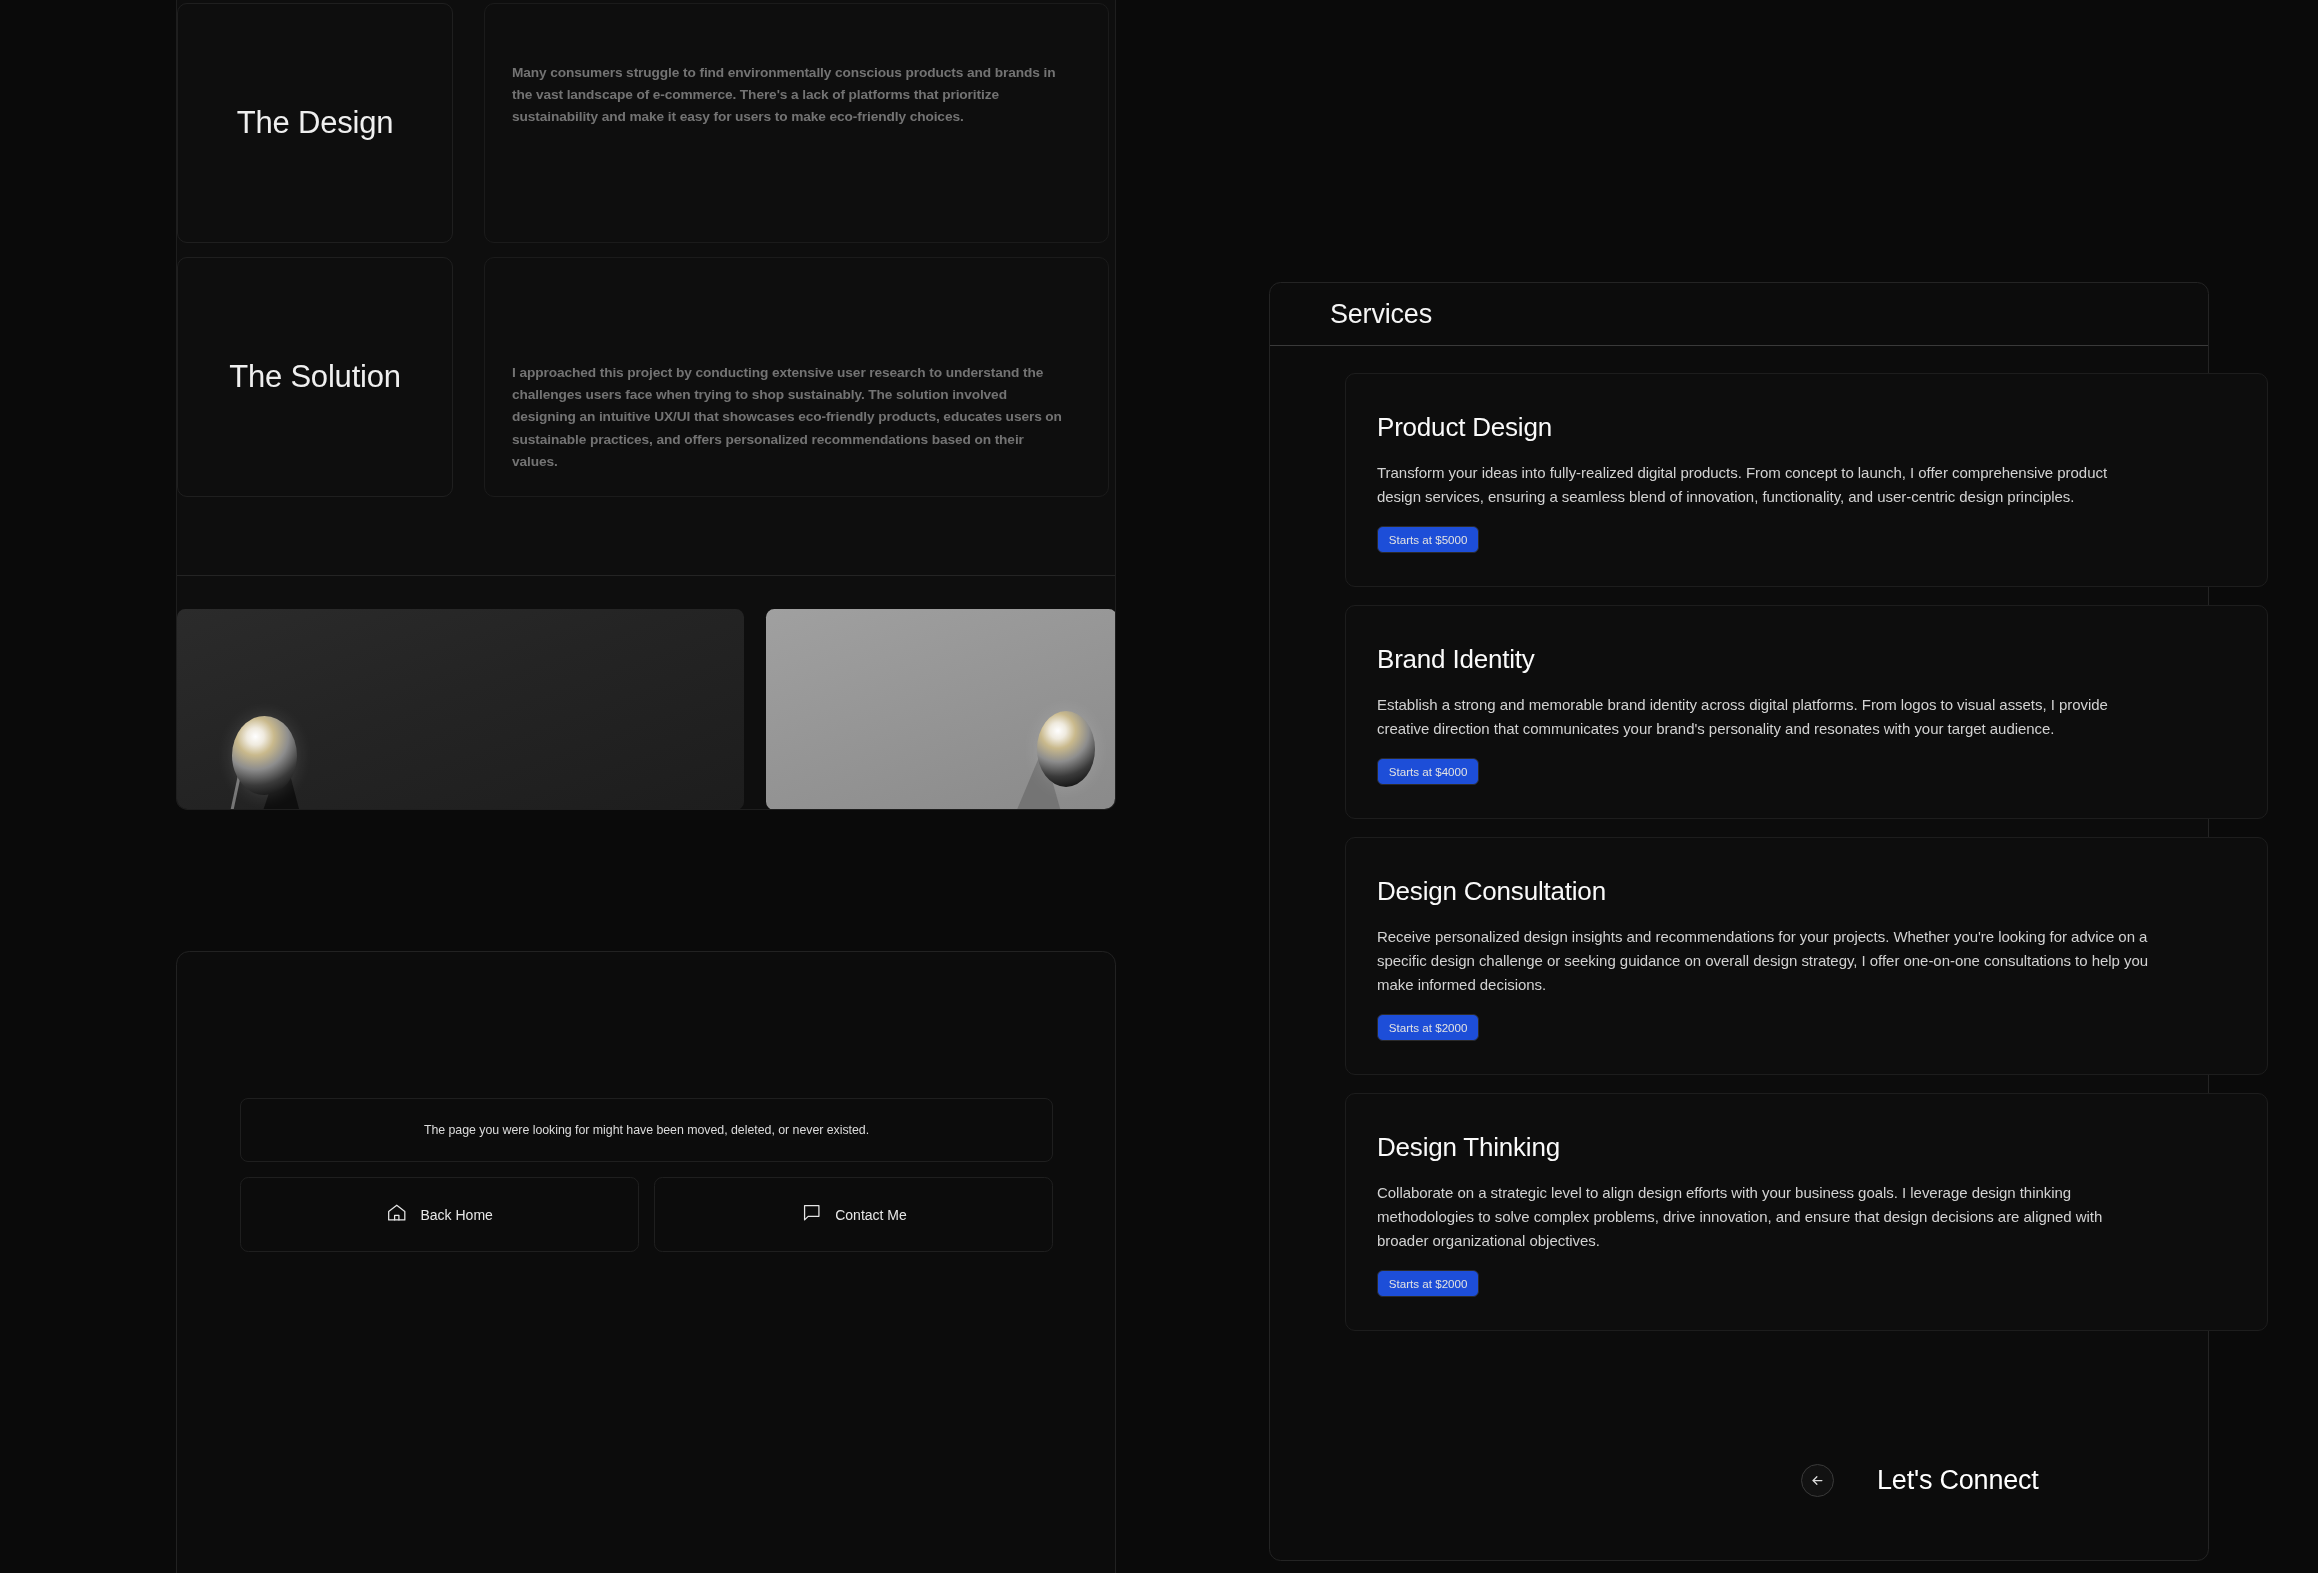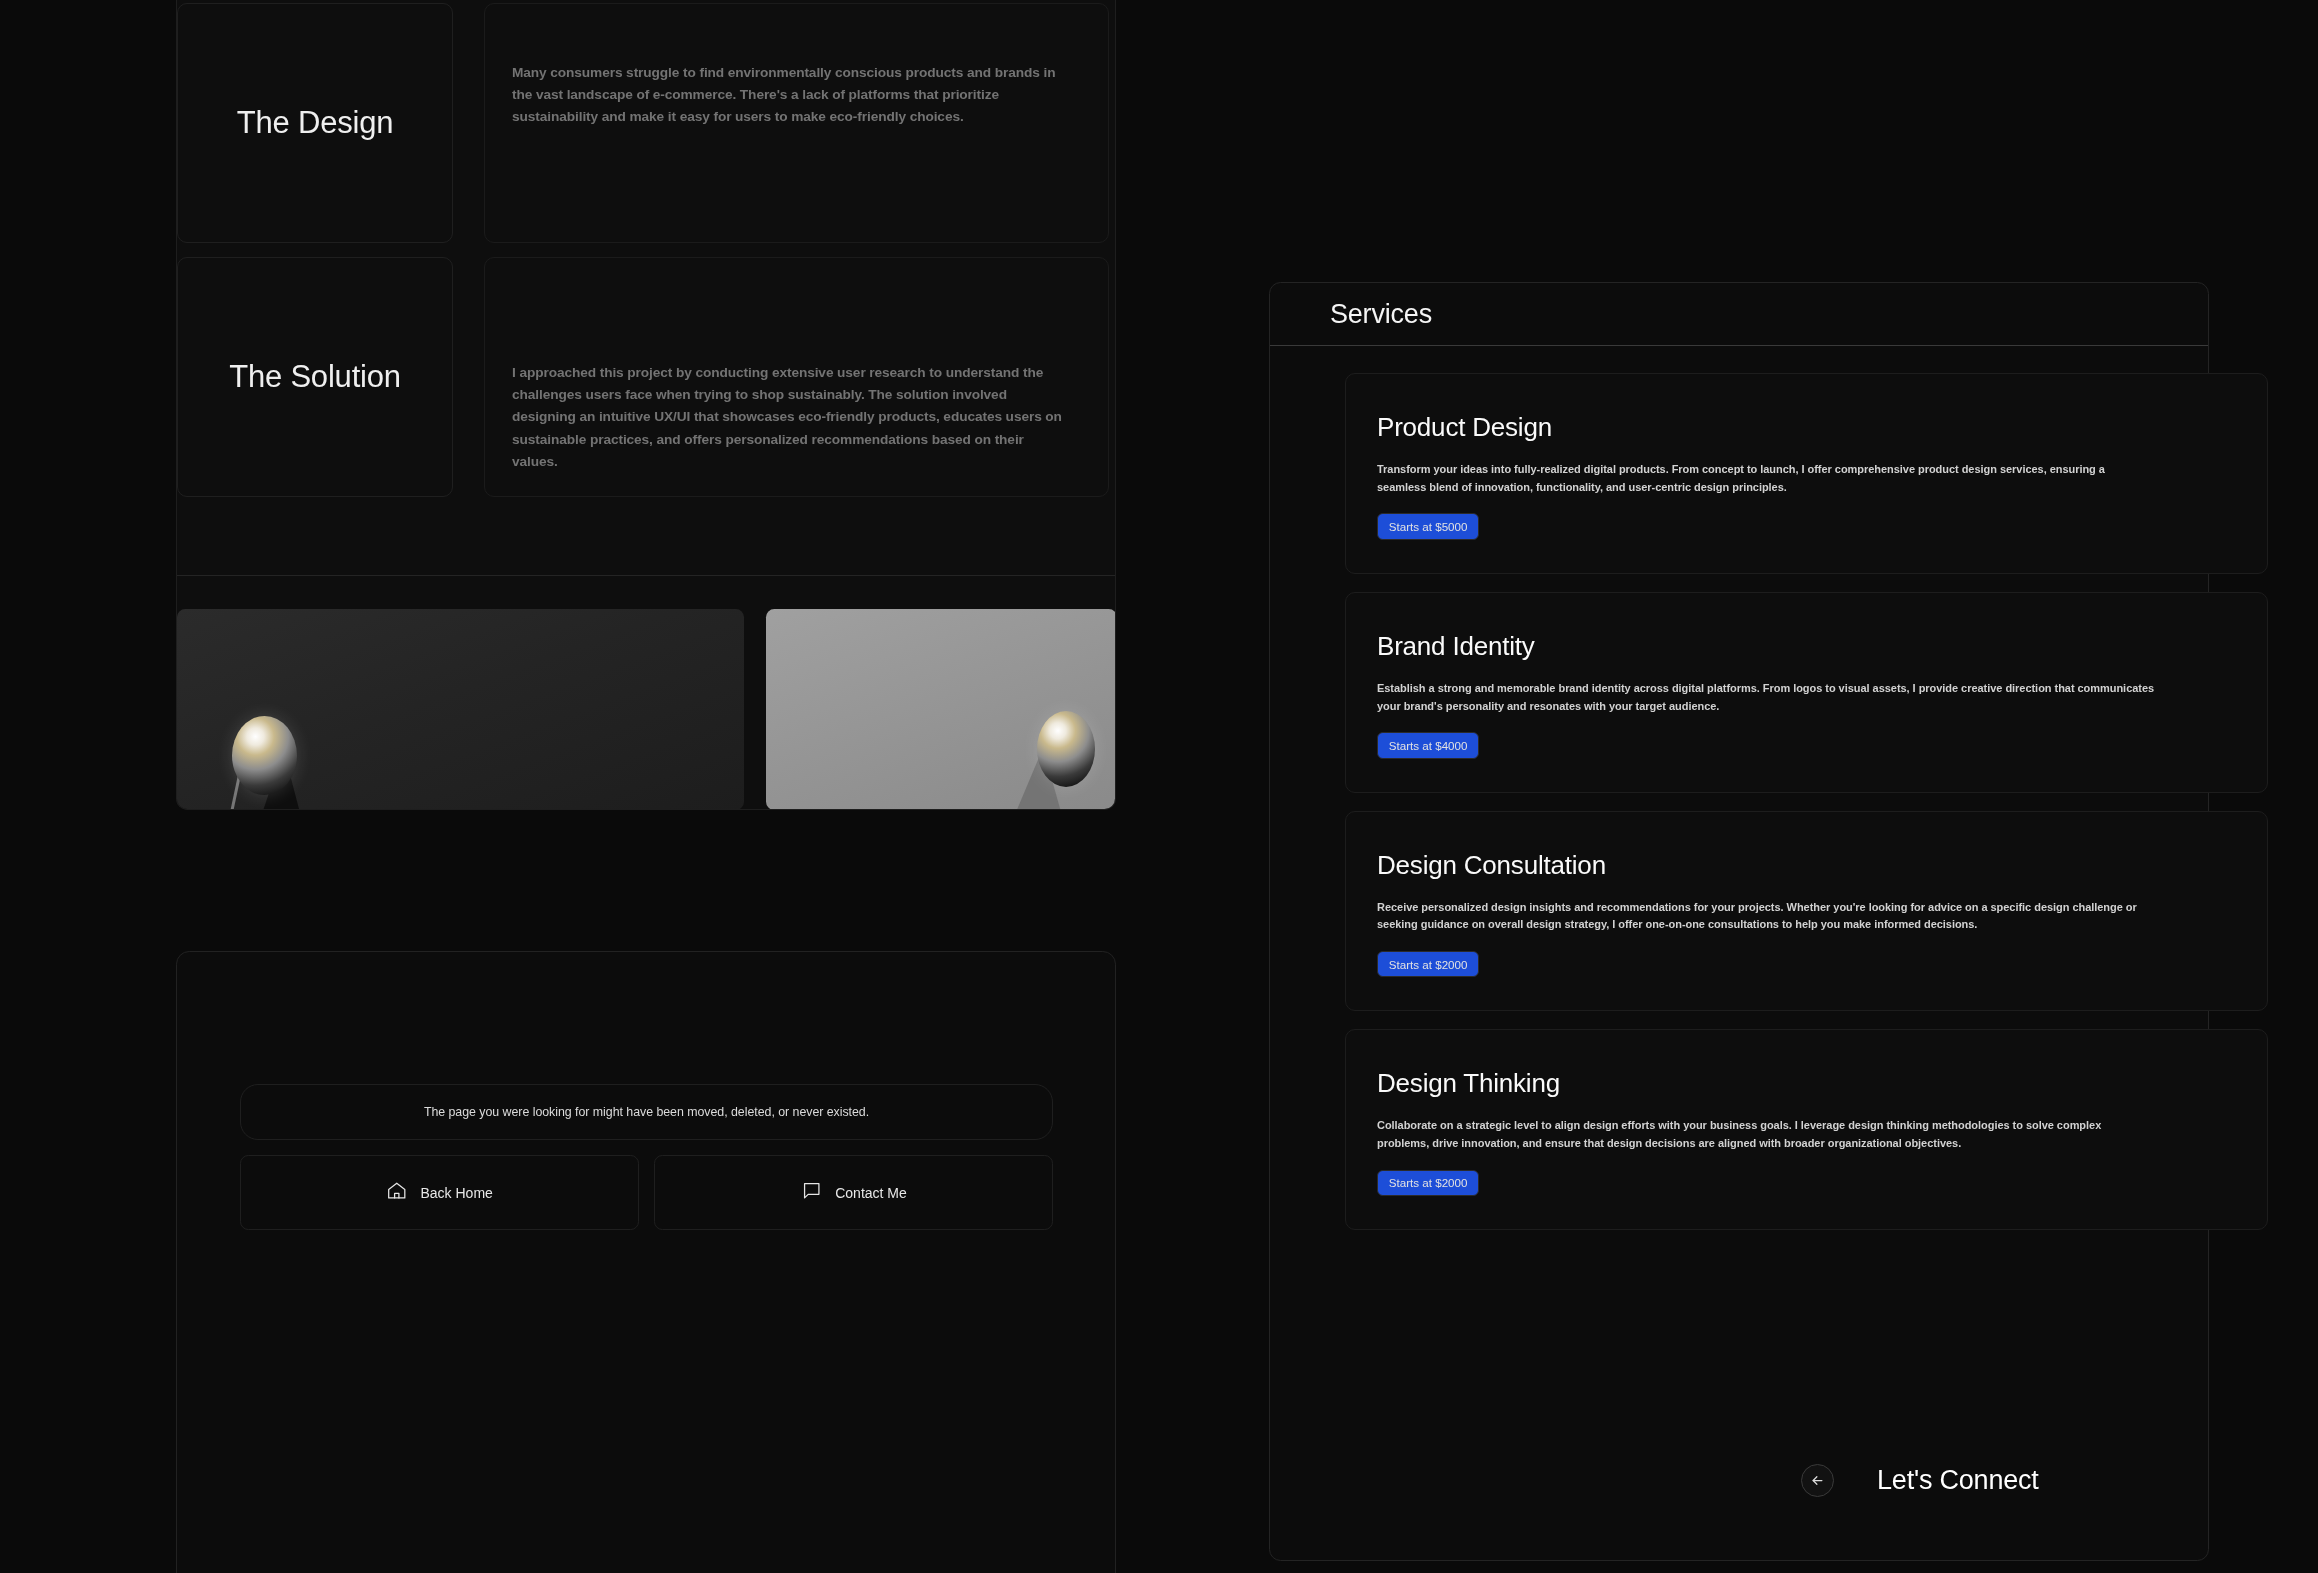--- a/index.html
+++ b/index.html
@@ -219,23 +219,24 @@
   .nf-sub {
     text-align: center;
     font-size: 26.5px;
     font-weight: 400;
     color: #f2f2f2;
     padding-top: 25px;
     letter-spacing: -0.2px;
   }
 
   .nf-desc-box {
+    margin-top: 14px;
     border: 0.8px solid #1f1f1f;
-    border-radius: 18px;
-    height: 56px;
+    border-radius: 8px;
+    height: 64px;
     display: flex;
     align-items: center;
     justify-content: center;
   }
   .nf-desc {
     font-size: 12.4px;
     color: #dcdcdc;
     font-weight: 400;
     letter-spacing: -0.04px;
   }
@@ -309,24 +310,24 @@
   }
 
   .service-name {
     font-size: 26px;
     color: #fafafa;
     font-weight: 400;
     letter-spacing: -0.2px;
     margin-bottom: 18px;
   }
   .service-desc {
-    font-size: 11px;
+    font-size: 15px;
     line-height: 1.62;
     color: #d2d2d2;
-    font-weight: 700;
+    font-weight: 400;
     letter-spacing: -0.04px;
     max-width: 778px;
     margin-bottom: 16.6px;
   }
   .service-price {
     display: inline-block;
     border: 0.8px solid #2a2a2a;
     border-radius: 5.8px;
     padding: 5.8px 10.8px;
     font-size: 11.6px;

